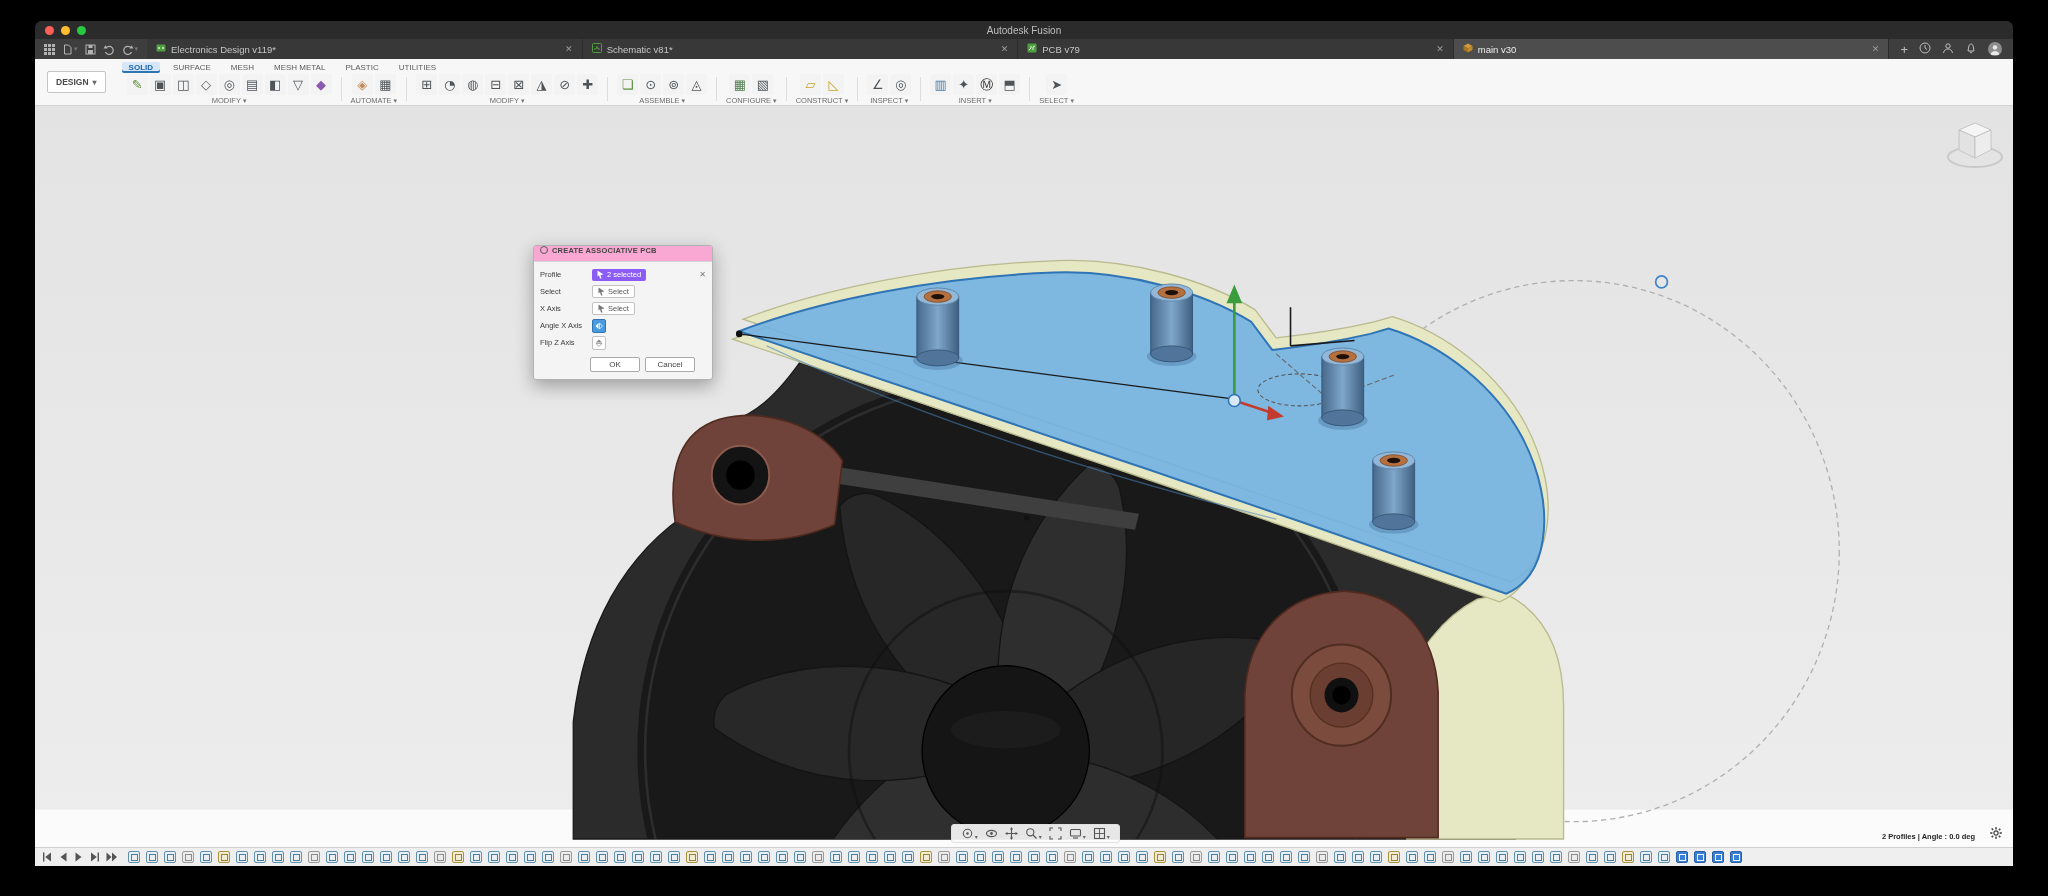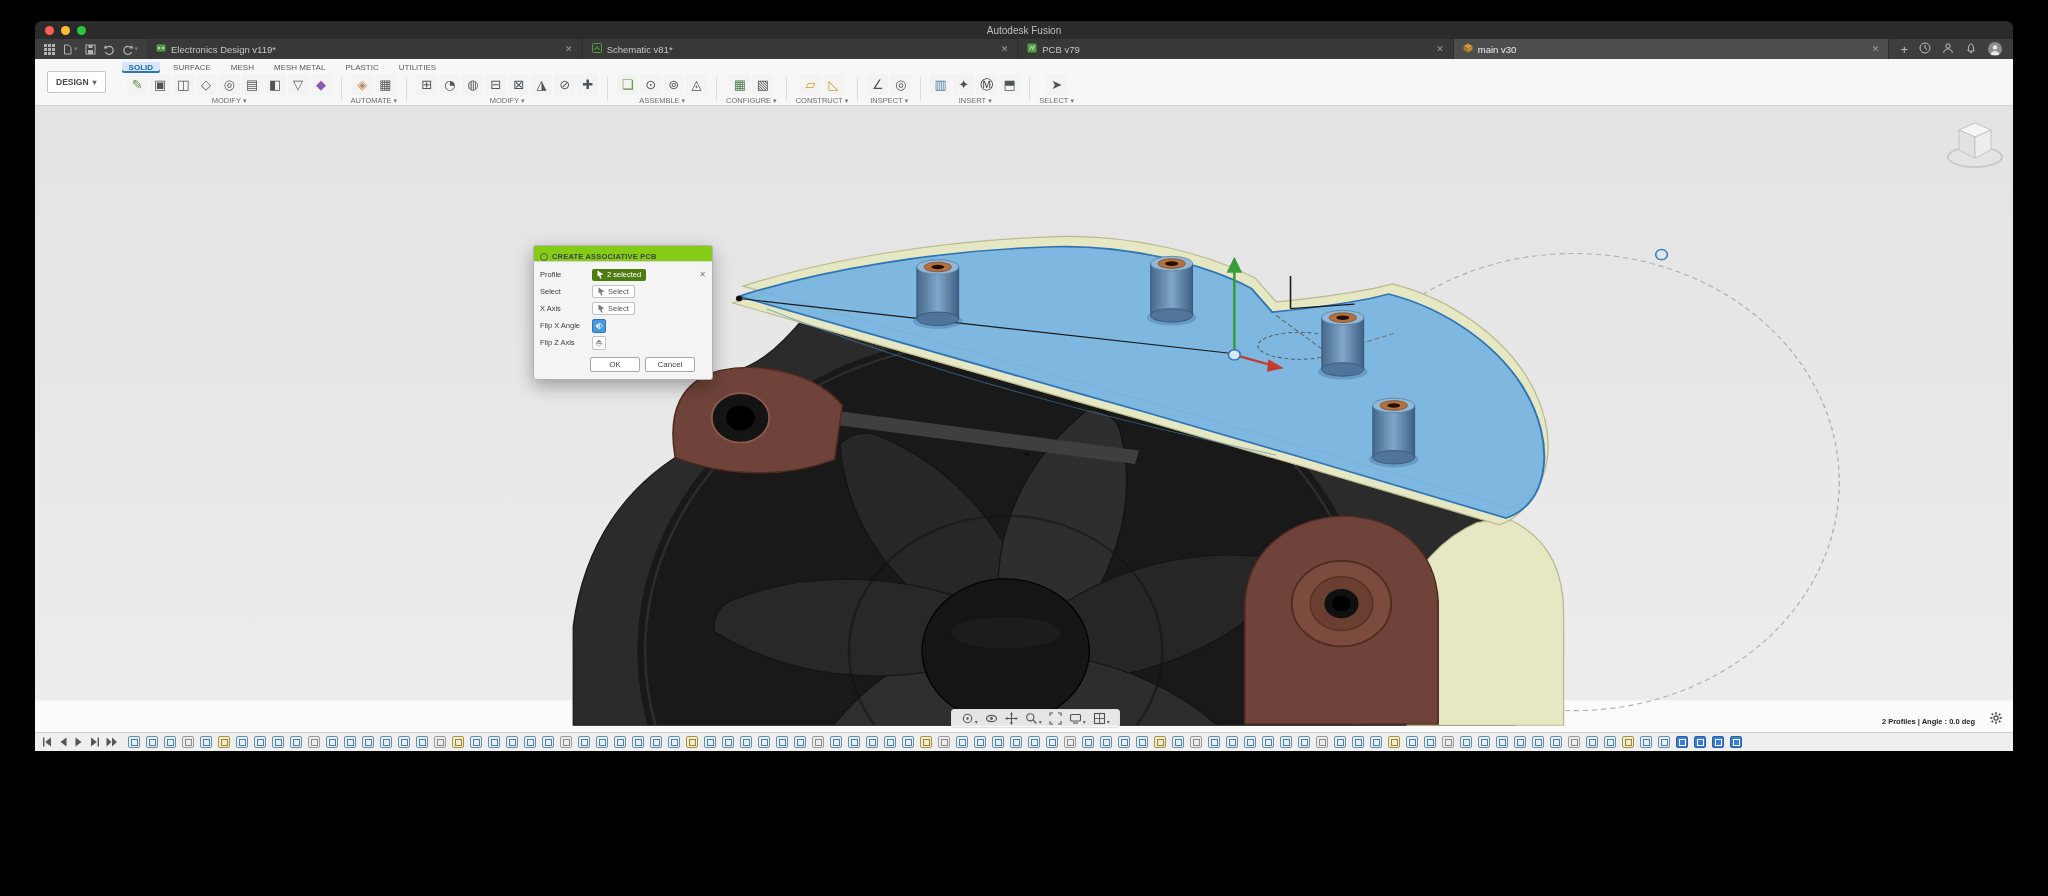--- a/index.html
+++ b/index.html
@@ -1,17 +1,17 @@
 <!DOCTYPE html>
 <html><head>
 <meta charset="utf-8">
 <style>
   html,body{margin:0;padding:0}
   body{width:2048px;height:896px;background:#000;font-family:"Liberation Sans",sans-serif;overflow:hidden;position:relative}
-  .window{position:absolute;left:35px;top:21px;width:1978px;height:730px;display:flex;flex-direction:column;border-radius:7px 7px 0 0;overflow:hidden;box-shadow:0 0 50px rgba(0,0,0,.7);background:#2b2b2b}
+  .window{position:absolute;left:35px;top:21px;width:1978px;height:845px;display:flex;flex-direction:column;border-radius:7px 7px 0 0;overflow:hidden;box-shadow:0 0 50px rgba(0,0,0,.7);background:#2b2b2b}
   
   .titlebar{height:18px;background:#2b2b2b;position:relative;display:flex;align-items:center;flex:0 0 auto}
   .traffic{position:absolute;left:10px;top:4.5px;display:flex;gap:7px}
   .light{width:9px;height:9px;border-radius:50%}
   .light.red{background:#ff5f57}.light.yellow{background:#febc2e}.light.green{background:#28c840}
   .wtitle{flex:1;text-align:center;color:#bdbdbd;font-size:10px}
   
   .tabbar{height:20px;background:#3e3e3e;display:flex;align-items:stretch;color:#c6c6c6;flex:0 0 auto}
   .appicons{display:flex;align-items:center;gap:7px;padding:0 9px;flex:0 0 auto}
   .appicons .ai{display:flex;align-items:center;gap:1px}
@@ -39,26 +39,26 @@
   .grouplabel{font-size:7.5px;color:#6b6b6b;display:flex;gap:2px;align-items:center;margin-top:1px}
   .caret::after{content:"▾";font-size:7px;color:#777}
   .caret-ws::after{content:"▾";font-size:8px;color:#666}
   .gsep{width:1px;background:#ddd;margin:4px 4px;flex:0 0 auto}
   
   .viewport{flex:1;position:relative;background:linear-gradient(#e3e3e3,#ededed);overflow:hidden;min-height:0}
   .scene{position:absolute;inset:0;width:100%;height:100%}
   .viewcube{position:absolute;top:8px;right:8px}
   
   .dialog{position:absolute;left:498px;top:139px;width:178px;background:#f4f4f4;border:1px solid #b2b2b2;border-radius:3px;box-shadow:0 6px 18px rgba(0,0,0,.32);font-size:8px;color:#3c3c3c}
-  .dlg-head{height:15px;display:flex;align-items:flex-end;gap:4px;padding:0 6px;background:#84cc16;border-bottom:1px solid #d5d5d5;font-weight:bold;font-size:7.5px;letter-spacing:.2px;color:#444}
+  .dlg-head{height:15px;display:flex;align-items:flex-start;gap:4px;padding:0 6px;background:#f9a8d4;border-bottom:1px solid #d5d5d5;font-weight:bold;font-size:7.5px;letter-spacing:.2px;color:#444}
   .dlg-dot{width:6px;height:6px;border:1.5px solid #5a5a5a;border-radius:50%;flex:0 0 auto}
   .dlg-body{padding:4px 6px 2px}
   .dlg-row{display:flex;align-items:center;height:17px;gap:4px}
   .dlg-label{width:48px;font-size:7.5px;flex:0 0 auto}
-  .chip{display:flex;align-items:center;gap:3px;background:#4d7c0f;color:#fff;border-radius:2px;padding:1.5px 5px;font-size:7.5px}
+  .chip{display:flex;align-items:center;gap:3px;background:#8b5cf6;color:#fff;border-radius:2px;padding:1.5px 5px;font-size:7.5px}
   .dlg-x{margin-left:auto;color:#777;font-size:8px}
   .selbtn{display:flex;align-items:center;gap:3px;background:#fff;border:1px solid #c2c2c2;border-radius:2px;padding:1px 5px;color:#555;font-size:7.5px}
   .flipbtn{width:12px;height:12px;border:1px solid #c2c2c2;border-radius:2px;background:#fff;display:flex;align-items:center;justify-content:center}
   .flipbtn.active{background:#4a9ae0;border-color:#2f74b5}
   .dlg-foot{display:flex;justify-content:flex-end;gap:5px;padding:4px 17px 7px}
   .btn{min-width:30px;text-align:center;background:#fff;border:1px solid #a9a9a9;border-radius:2px;padding:2px 9px;font-size:8px;color:#444}
   
   .navbar{position:absolute;left:46.3%;bottom:4px;display:flex;align-items:center;gap:7px;padding:2px 9px;background:rgba(252,252,252,.9);border-radius:3px;border:1px solid #e0e0e0}
   .navitem{display:flex;align-items:flex-end;gap:1px;color:#555}
   .navitem .nvcaret{font-size:6px;color:#666;line-height:1}
@@ -525,21 +525,21 @@
         <div class="dlg-row">
           <span class="dlg-label">X Axis</span>
           <span class="selbtn">
             <svg width="7" height="9" viewBox="0 0 7 9">
                 <polygon points="0.5,0.5 6.5,4.5 3.5,5 4.5,8.5 3,8.5 2,5.2 0.5,6.5" fill="#777"></polygon>
               </svg>
             <span>Select</span>
           </span>
         </div>
         <div class="dlg-row">
-          <span class="dlg-label">Flip X Angle</span>
+          <span class="dlg-label">Angle X Axis</span>
           <span class="flipbtn active">
             <svg width="8" height="8" viewBox="0 0 8 8">
                 <polygon points="0.5,4 3.5,1 3.5,7" fill="#fff"></polygon>
                 <polygon points="7.5,4 4.5,1 4.5,7" fill="none" stroke="#fff" stroke-width="0.7"></polygon>
               </svg>
           </span>
         </div>
         <div class="dlg-row">
           <span class="dlg-label">Flip Z Axis</span>
           <span class="flipbtn">

